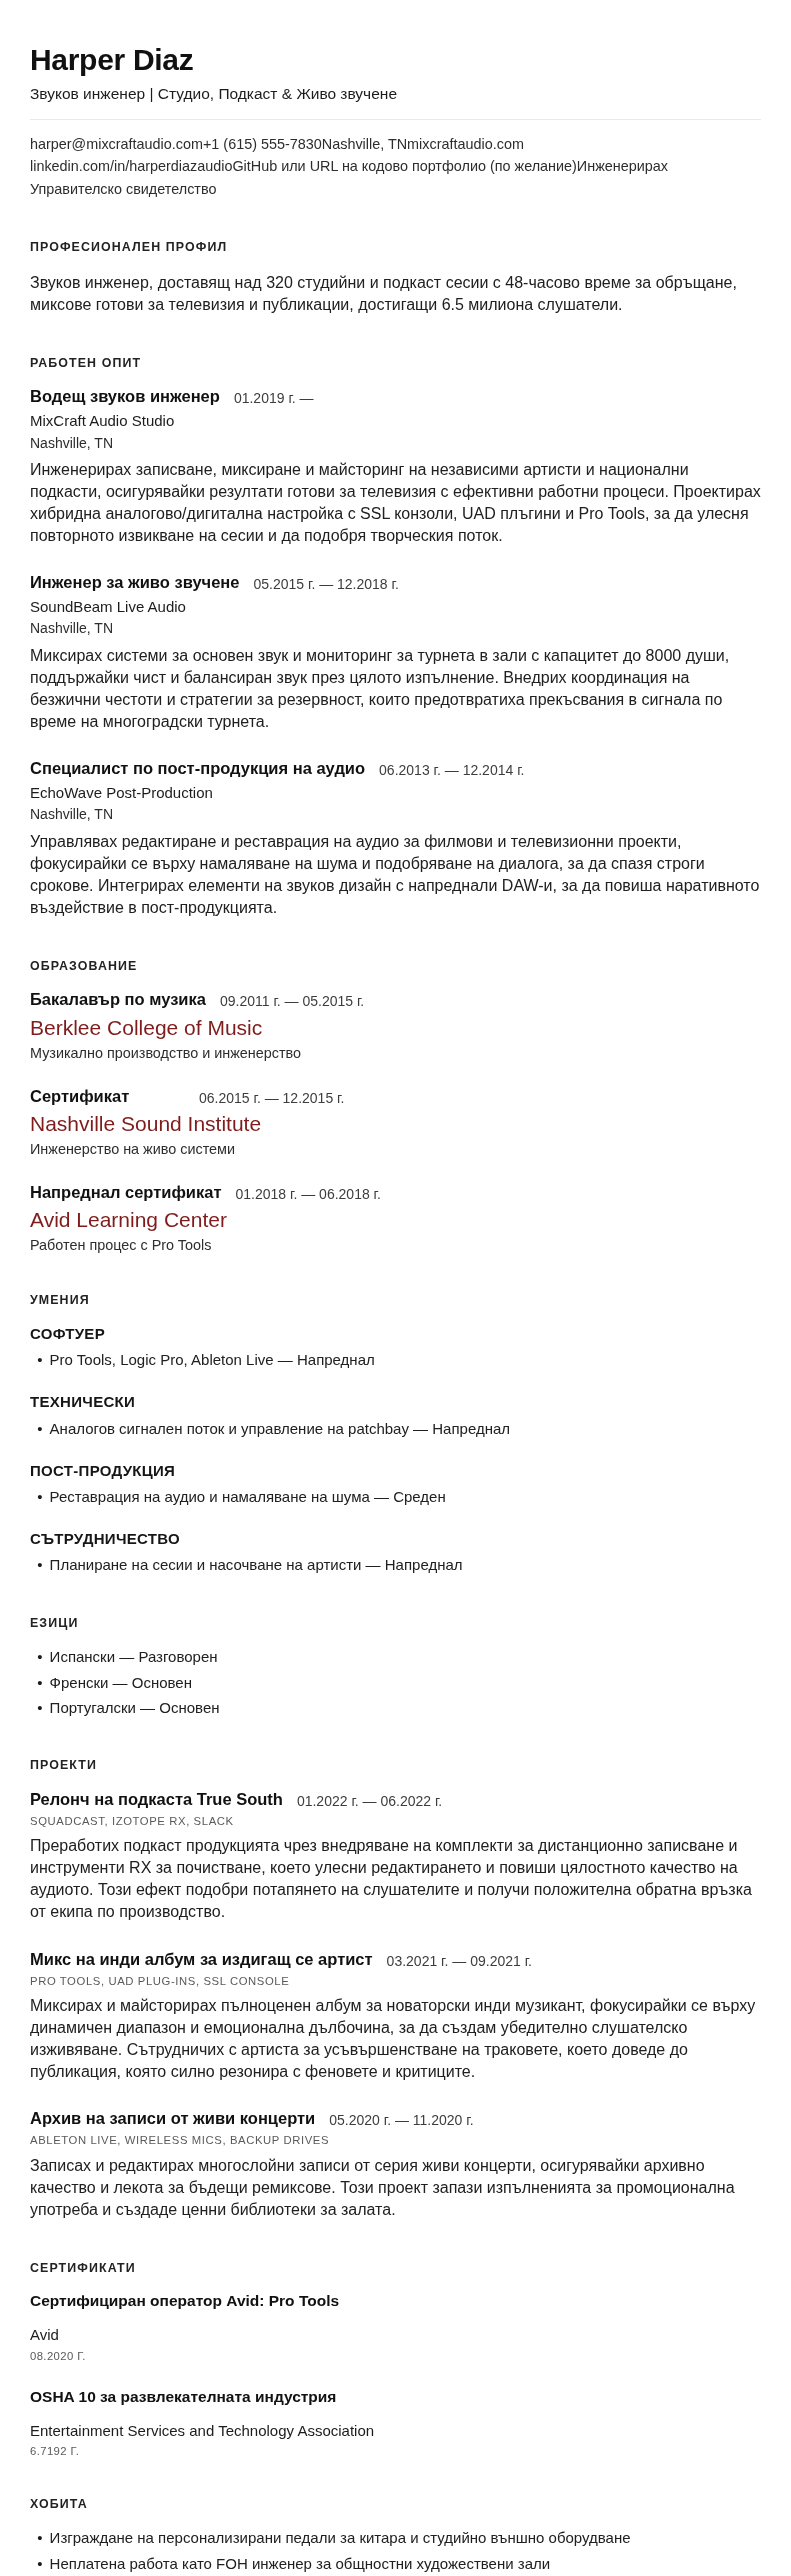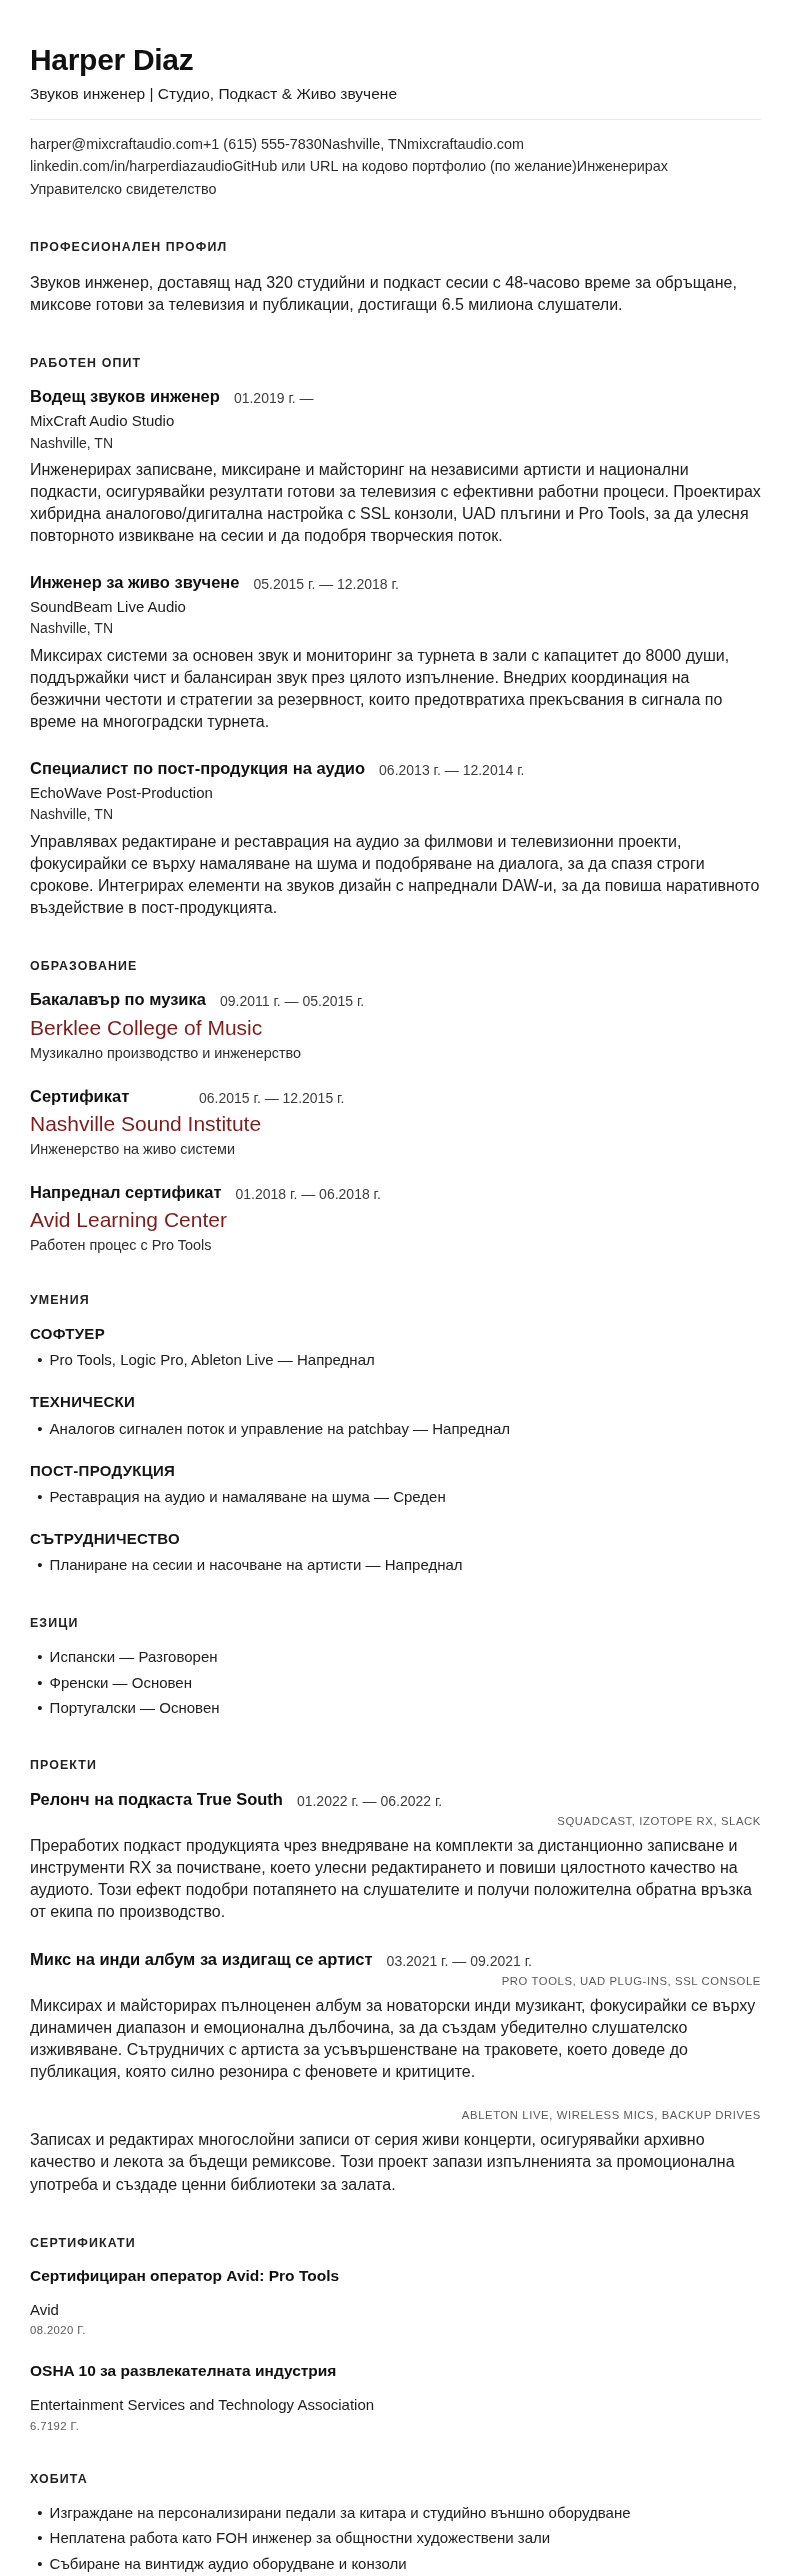--- a/index.html
+++ b/index.html
@@ -56,21 +56,21 @@
   ul.bullets li {
     position:relative; padding-left:19.6px;
     font-size:15px; line-height:1.35; color:#202020;
     margin-top:5.2px; max-width:721px;
   }
   ul.bullets li::before {
     content:"•"; position:absolute; left:7.2px; top:0; color:#1c1c1c;
   }
 
   
-  .stack { font-size:11.3px; letter-spacing:0.6px; color:#5a5a5a; margin-top:6.2px;text-align:right; }
+  .stack { font-size:11.3px; letter-spacing:0.6px; color:#5a5a5a; margin-top:6.2px; }
 
   
   .cert-title { font-size:15.5px; font-weight:700; color:#111; }
   .cert-issuer { font-size:15px; margin-top:16px; color:#1c1c1c; }
   .cert-date { font-size:11.3px; letter-spacing:0.4px; color:#5a5a5a; margin-top:6.2px; }
 </style>
 </head>
 <body>
 
 <div class="page">
@@ -218,20 +218,24 @@
     <article class="entry">
       <div class="title-row">
         <span class="entry-title">Микс на инди албум за издигащ се артист</span>
         <span class="entry-dates">03.2021 г. — 09.2021 г.</span>
       </div>
       <div class="stack">PRO TOOLS, UAD PLUG-INS, SSL CONSOLE</div>
       <p class="description">Миксирах и майсторирах пълноценен албум за новаторски инди музикант, фокусирайки се върху динамичен диапазон и емоционална дълбочина, за да създам убедително слушателско изживяване. Сътрудничих с артиста за усъвършенстване на траковете, което доведе до публикация, която силно резонира с феновете и критиците.</p>
     </article>
 
     <article class="entry">
+      <div class="title-row">
+        <span class="entry-title">Архив на записи от живи концерти</span>
+        <span class="entry-dates">05.2020 г. — 11.2020 г.</span>
+      </div>
       <div class="stack">ABLETON LIVE, WIRELESS MICS, BACKUP DRIVES</div>
       <p class="description">Записах и редактирах многослойни записи от серия живи концерти, осигурявайки архивно качество и лекота за бъдещи ремиксове. Този проект запази изпълненията за промоционална употреба и създаде ценни библиотеки за залата.</p>
     </article>
   </section>
 
   <section class="section">
     <h2 class="section-heading">СЕРТИФИКАТИ</h2>
 
     <article class="entry">
       <div class="cert-title">Сертифициран оператор Avid: Pro Tools</div>

